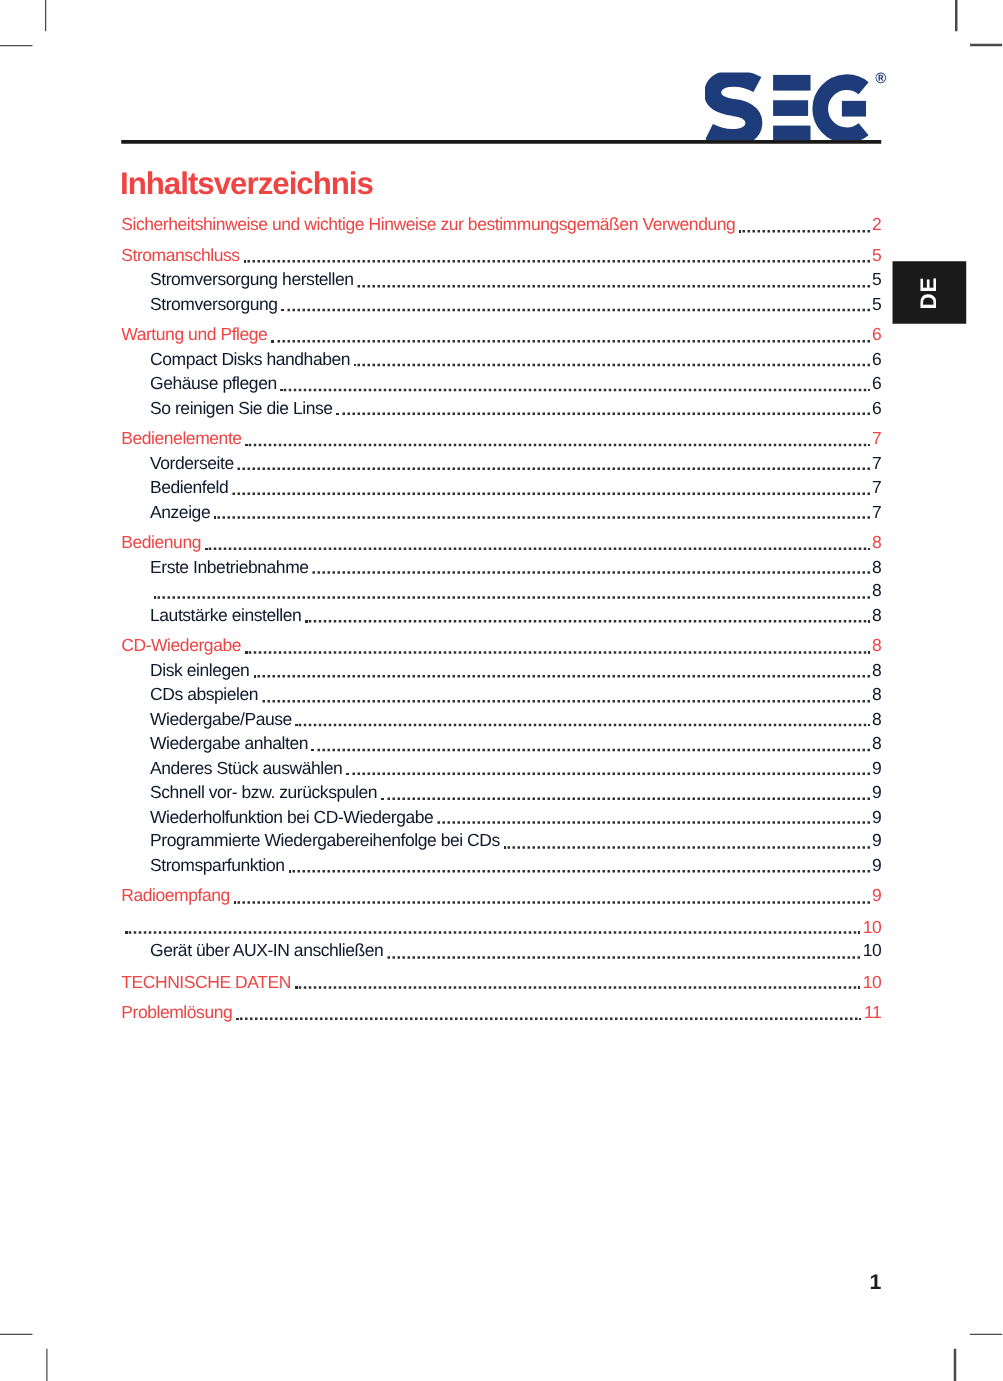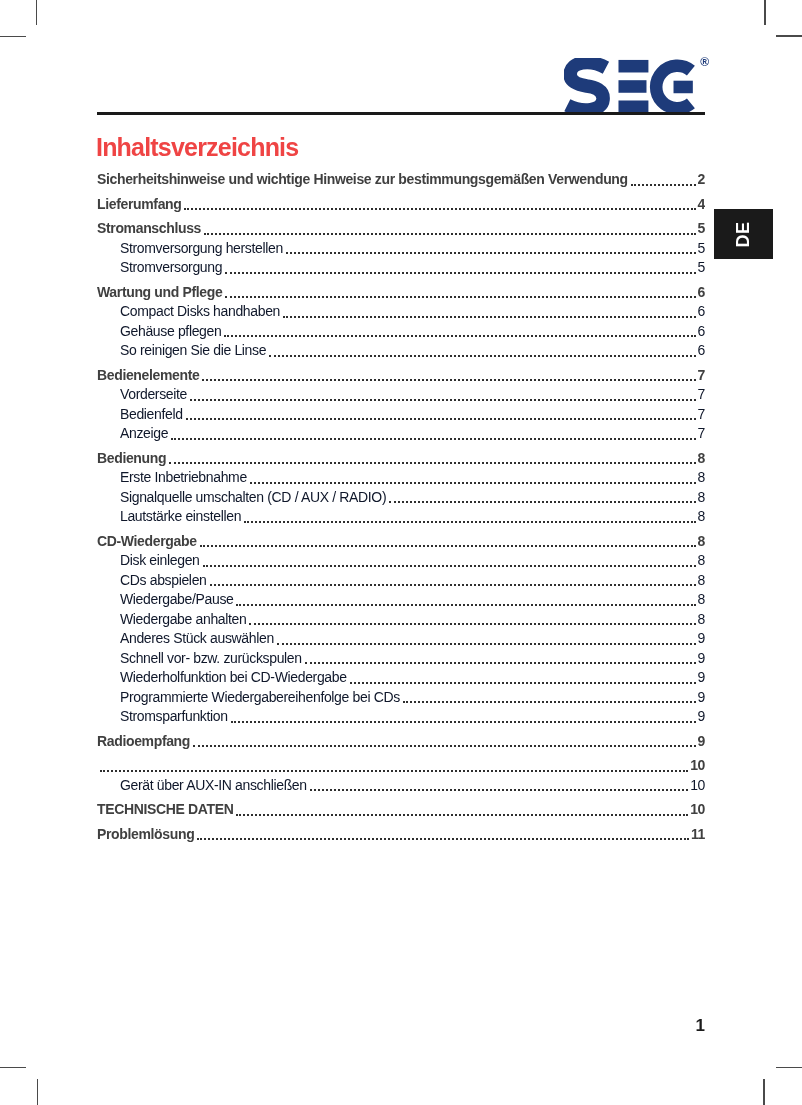--- a/index.html
+++ b/index.html
@@ -69,21 +69,21 @@
 
   
   .toc {
     position: absolute; left: 97px; top: 170px; width: 608px;
   }
   .toc-row {
     display: flex; align-items: baseline;
     line-height: 19.5px; font-size: 14px; letter-spacing: -0.35px;
     overflow: hidden;
   }
-  .toc-row.l1 { font-weight: bold; color: #404040; }
+  .toc-row.l1 { font-weight: normal; color: #ef4444; }
   .toc-row.l1:not(:first-child) { margin-top: 5px; }
   .toc-row.l2 { padding-left: 23px; color: #0f172a; }
   .toc-label { white-space: nowrap; flex: 0 0 auto; }
   .dots {
     flex: 1 1 auto; min-width: 3px; height: 0;
     border-bottom: 2px dotted #2e2e2e;
     align-self: flex-end; margin: 0 2px 4px 3px;
   }
   .toc-page { white-space: nowrap; flex: 0 0 auto; }
 
@@ -133,25 +133,20 @@
 
   <h1 class="page-title">Inhaltsverzeichnis</h1>
 
   <nav class="toc">
       <div class="toc-row l1">
       <span class="toc-label">Sicherheitshinweise und wichtige Hinweise zur bestimmungsgemäßen Verwendung</span>
       <span class="dots"></span>
       <span class="toc-page">2</span>
     </div>
       <div class="toc-row l1">
-      <span class="toc-label">Lieferumfang</span>
-      <span class="dots"></span>
-      <span class="toc-page">4</span>
-    </div>
-      <div class="toc-row l1">
       <span class="toc-label">Stromanschluss</span>
       <span class="dots"></span>
       <span class="toc-page">5</span>
     </div>
       <div class="toc-row l2">
       <span class="toc-label">Stromversorgung herstellen</span>
       <span class="dots"></span>
       <span class="toc-page">5</span>
     </div>
       <div class="toc-row l2">
@@ -203,21 +198,20 @@
       <span class="toc-label">Bedienung</span>
       <span class="dots"></span>
       <span class="toc-page">8</span>
     </div>
       <div class="toc-row l2">
       <span class="toc-label">Erste Inbetriebnahme</span>
       <span class="dots"></span>
       <span class="toc-page">8</span>
     </div>
       <div class="toc-row l2">
-      <span class="toc-label">Signalquelle umschalten (CD / AUX / RADIO)</span>
       <span class="dots"></span>
       <span class="toc-page">8</span>
     </div>
       <div class="toc-row l2">
       <span class="toc-label">Lautstärke einstellen</span>
       <span class="dots"></span>
       <span class="toc-page">8</span>
     </div>
       <div class="toc-row l1">
       <span class="toc-label">CD-Wiedergabe</span>

